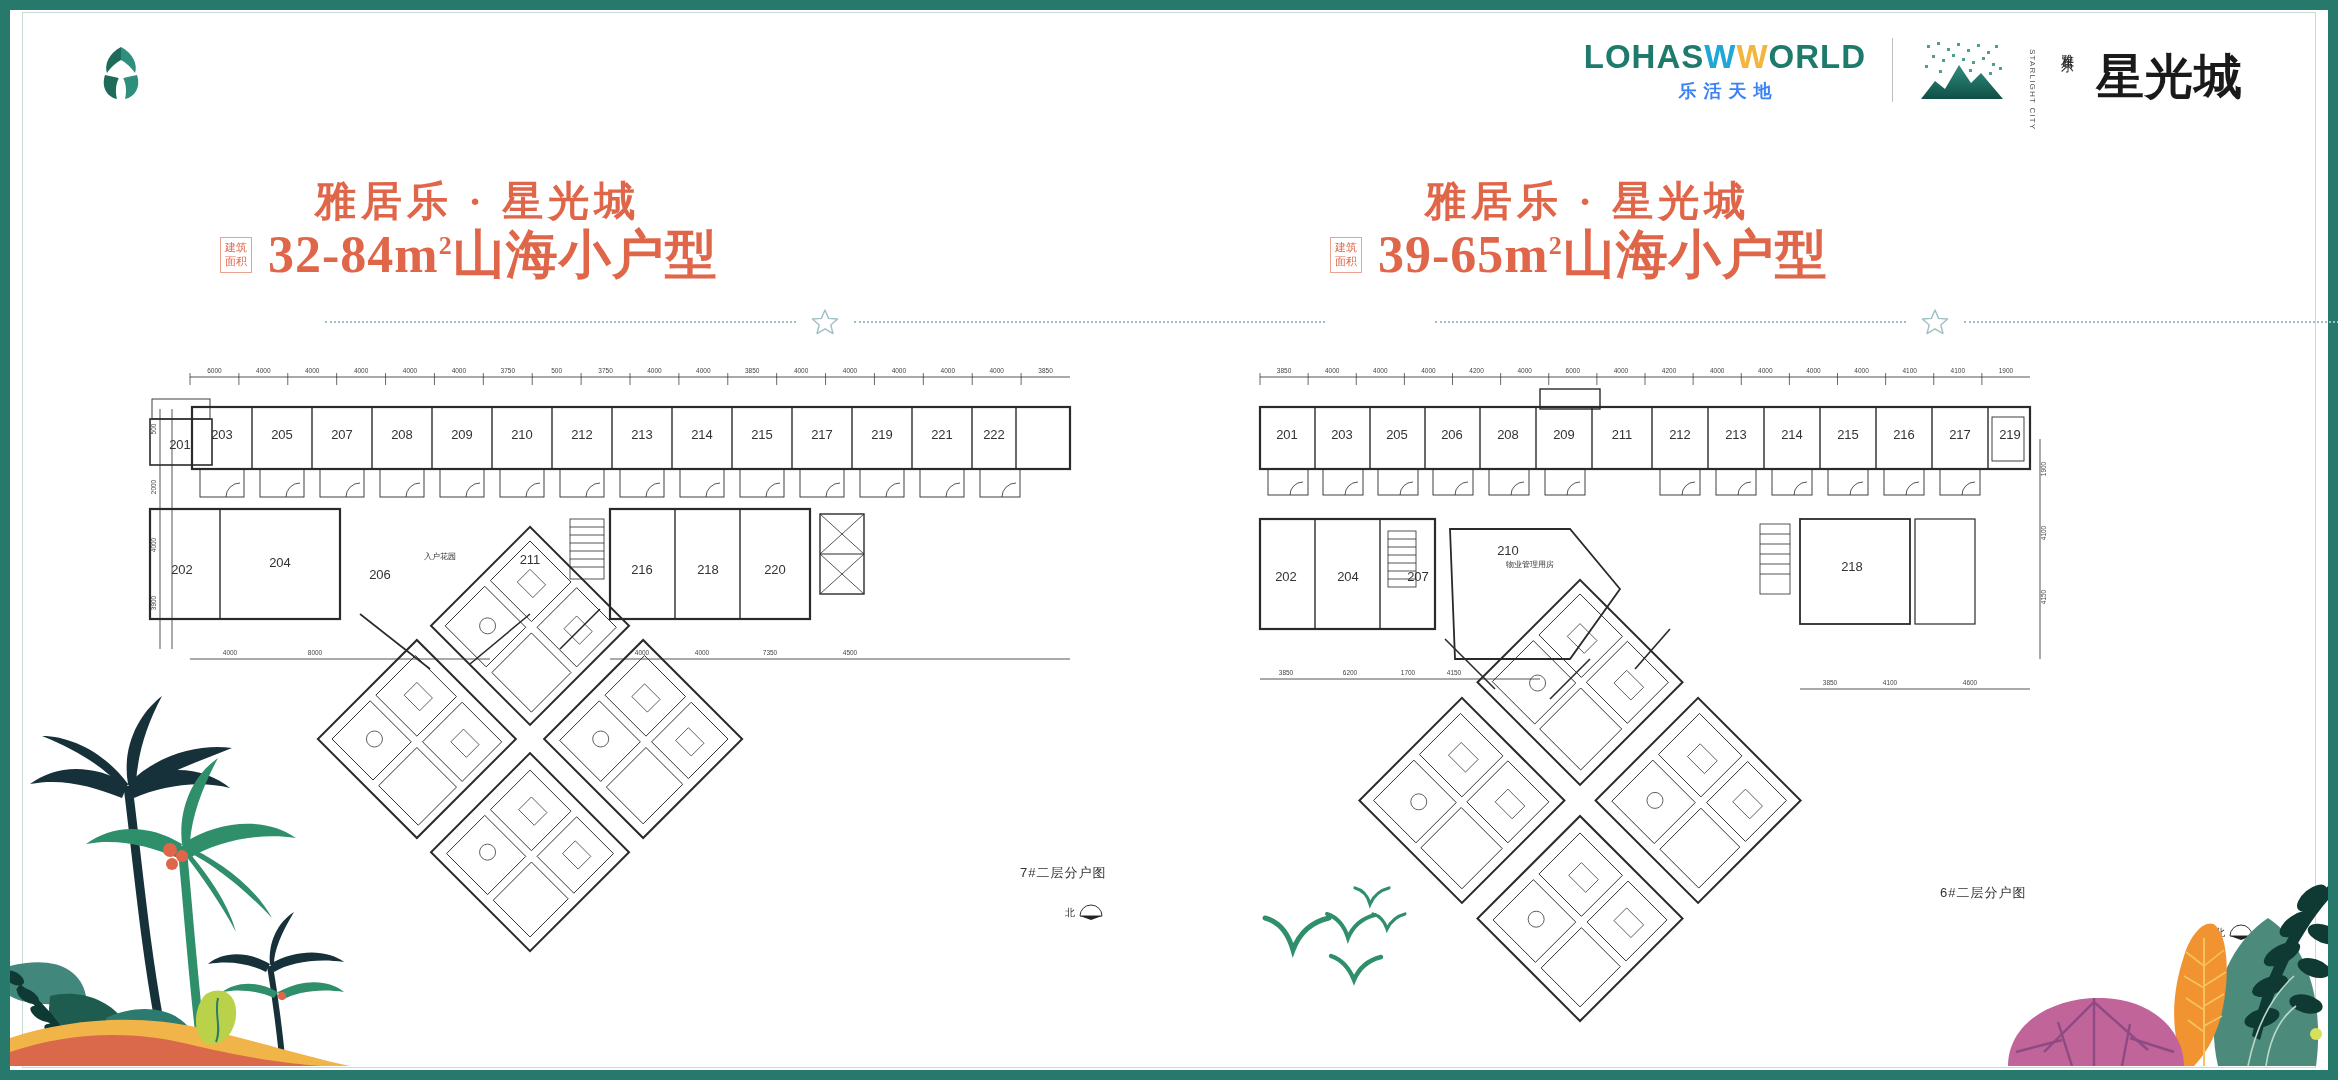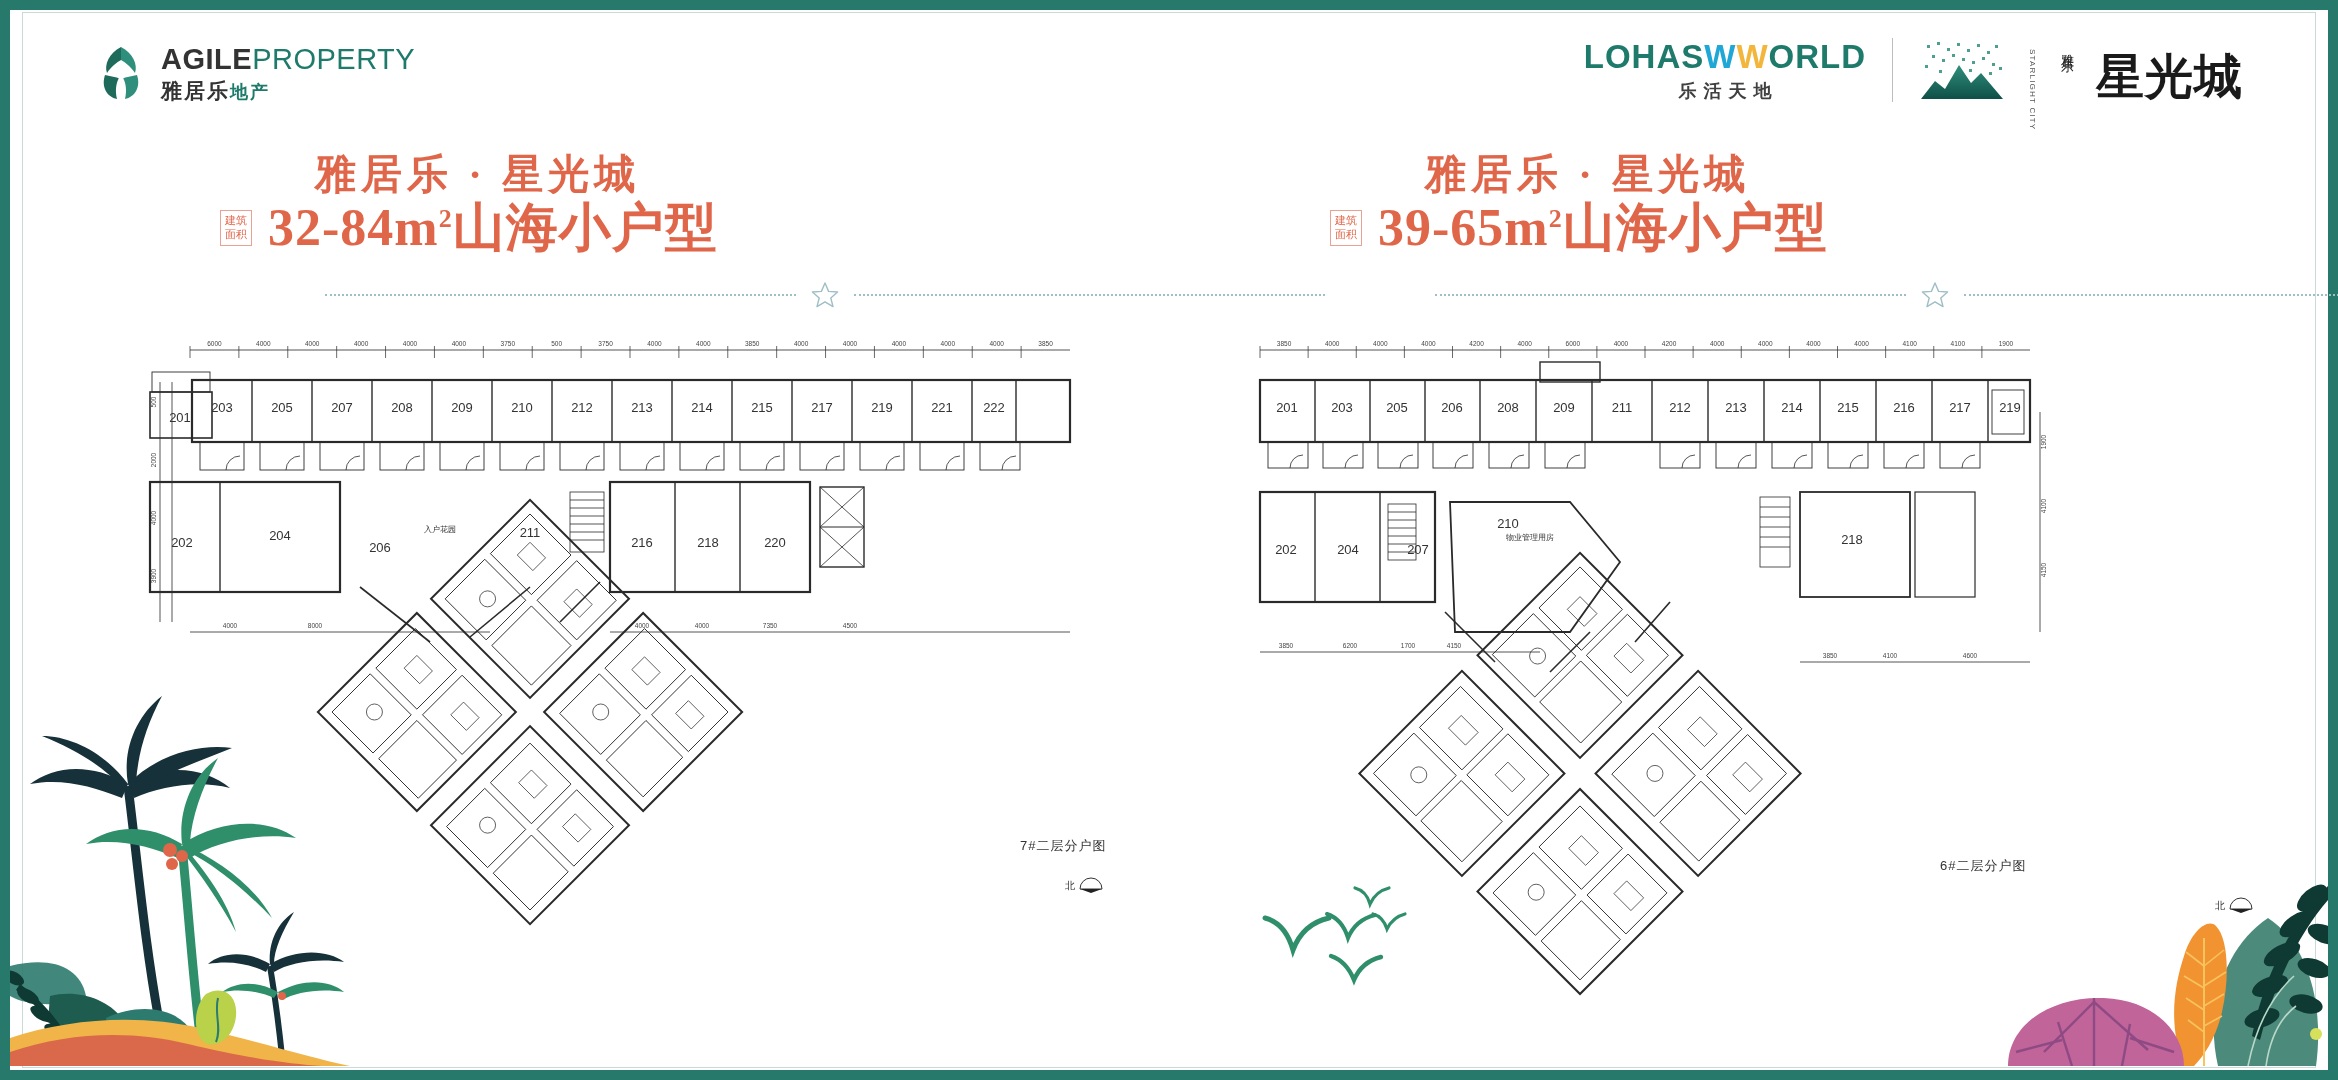--- a/index.html
+++ b/index.html
@@ -87,21 +87,21 @@
     color: #1e7a6b;
     white-space: nowrap;
   }
   .lohas-en .w-blue { color: #1fa7d6; }
   .lohas-en .w-yellow { color: #f2b63c; }
   .lohas-cn {
     margin-top: 9px;
     font-size: 18px;
     font-weight: 700;
     letter-spacing: 7px;
-    color: #404040;
+    color: #3b82f6;
     white-space: nowrap;
     padding-left: 7px;
   }
   .logo-divider {
     width: 1px; height: 64px;
     background: #bdbdbd;
   }
   .starlight {
     display: flex;
     align-items: flex-end;
@@ -132,21 +132,21 @@
     font-weight: 700;
     color: #1a1a1a;
     letter-spacing: 1px;
     line-height: 1;
     white-space: nowrap;
   }
 
   
   .panel {
     position: absolute;
-    top: 147px;
+    top: 174px;
     width: 1090px;
     height: 880px;
   }
   .panel-left  { left: 130px; }
   .panel-right { left: 1240px; }
 
   .panel-title-block { text-align: left; padding-left: 185px; }
   .ptitle {
     font-family: "Liberation Serif", "DejaVu Serif", serif;
     font-size: 41px;
@@ -266,28 +266,20 @@
   <div class="header">
 
     <div class="logo-left">
       <svg class="leaf-mark" viewBox="0 0 52 56">
         <path d="M26 2 C14 8 9 20 12 28 C16 22 22 17 26 15 Z" fill="#1e6b5c"></path>
         <path d="M26 2 C38 8 43 20 40 28 C36 22 30 17 26 15 Z" fill="#2f8f7d"></path>
         <path d="M10 30 C6 42 12 52 22 54 C20 46 21 38 24 33 Z" fill="#1e6b5c"></path>
         <path d="M42 30 C46 42 40 52 30 54 C32 46 31 38 28 33 Z" fill="#2f8f7d"></path>
         <circle cx="26" cy="30" r="4" fill="#ffffff"></circle>
       </svg>
-      <div class="logo-left-text">
-        <div class="logo-en">
-          <span class="en-a">AGILE</span><span class="en-b">PROPERTY</span>
-        </div>
-        <div class="logo-cn">
-          <span class="cn-a">雅居乐</span><span class="cn-b">地产</span>
-        </div>
-      </div>
     </div>
 
     <div class="logo-right">
       <div class="lohas">
         <div class="lohas-en"><span>LOHAS</span><span class="w-blue">W</span><span class="w-yellow">W</span><span>ORLD</span></div>
         <div class="lohas-cn">乐活天地</div>
       </div>
 
       <div class="logo-divider"></div>
 

